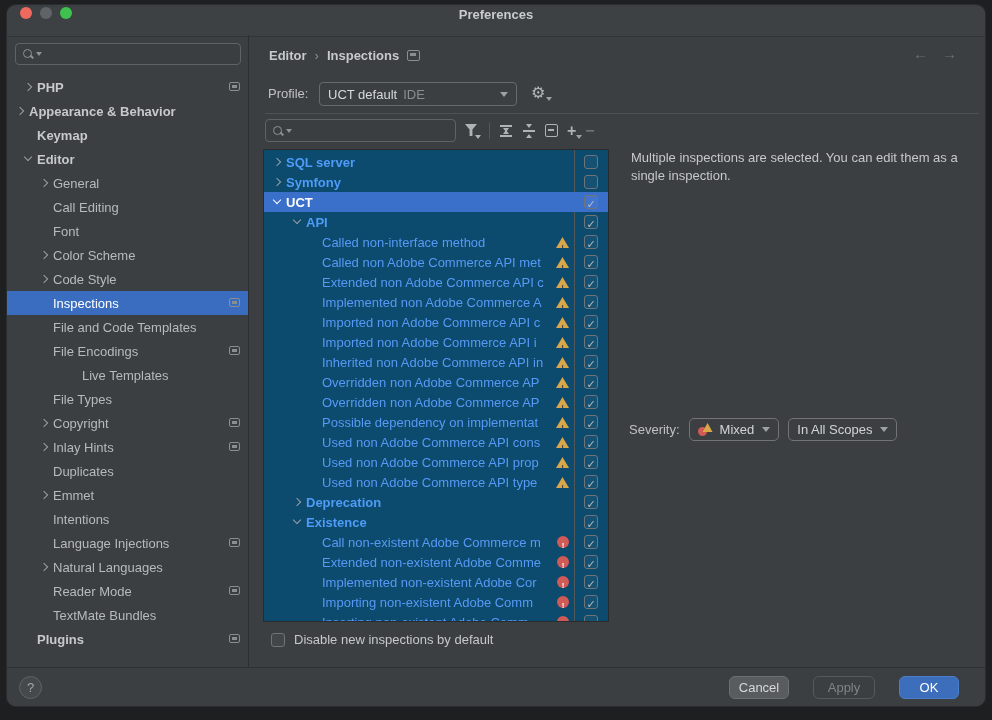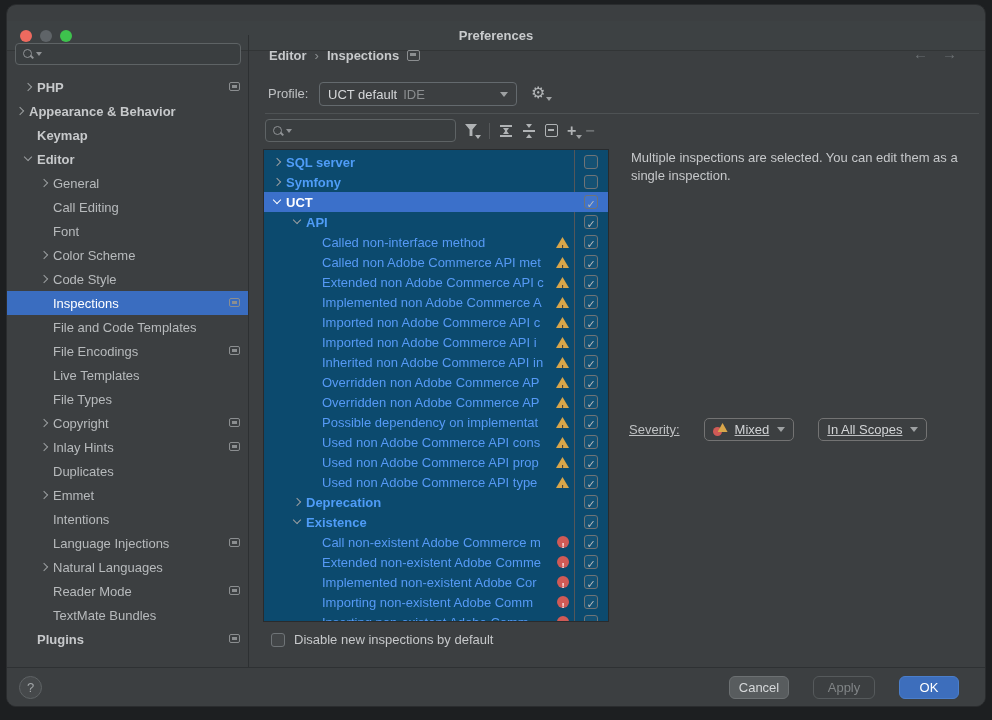--- a/index.html
+++ b/index.html
@@ -1,21 +1,21 @@
 <!DOCTYPE html>
 <html><head>
 <meta charset="utf-8">
 <style>
   * { margin:0; padding:0; box-sizing:border-box; }
   html,body { width:992px; height:720px; }
   body { background:#1d1f21; font-family:"Liberation Sans","DejaVu Sans",sans-serif; overflow:hidden; }
   .window { position:absolute; left:6px; top:4px; width:980px; height:703px; background:#3c3f41; border-radius:10px; border:1px solid #2a2c2e; overflow:hidden; }
 
   
-  .titlebar { position:absolute; left:0; top:16px; width:100%; height:30px; background:#3d4143; border-bottom:1px solid rgba(0,0,0,.18); display:flex; align-items:center; }
+  .titlebar { position:absolute; left:0; top:2px; width:100%; height:30px; background:#3d4143; border-bottom:1px solid rgba(0,0,0,.18); display:flex; }
   .lights { display:flex; gap:8px; padding-left:13px; }
   .light { width:12px; height:12px; border-radius:50%; }
   .light.red { background:#ee6a5f; }
   .light.gray { background:#5f6468; }
   .light.green { background:#3ec24d; }
   .win-title { position:absolute; left:0; right:0; text-align:center; font-size:13px; font-weight:bold; color:#c9cbcd; }
 
   
   .sidebar { position:absolute; left:0; top:30px; width:242px; bottom:39px; border-right:1px solid #2d3032; overflow:hidden; }
   .searchbox { position:absolute; left:8px; top:8px; width:226px; height:22px; border:1px solid #5e6365; border-radius:4px; background:#3a3e40; display:flex; align-items:center; padding-left:6px; gap:2px; }
@@ -88,21 +88,21 @@
   .sev.error::after { content:"!"; font-size:8px; font-weight:bold; color:#fff; line-height:12px; }
   .cb { position:absolute; right:10px; top:50%; margin-top:-7px; width:14px; height:14px; border:1px solid #6f7477; border-radius:3px; background:rgba(255,255,255,.04); text-align:center; }
   .cb.checked::after { content:"✓"; font-size:11px; line-height:13px; color:#b9bcbe; }
 
   
   .disable-row { position:absolute; left:264px; top:627px; display:flex; align-items:center; gap:9px; font-size:13px; color:#c6c8ca; }
   .dis-cb { width:14px; height:14px; border:1px solid #6f7477; border-radius:3px; background:rgba(255,255,255,.04); }
 
   
   .details-msg { position:absolute; left:624px; top:144px; width:356px; font-size:13px; line-height:1.4; color:#c6c8ca; }
-  .severity-row { position:absolute; left:622px; top:413px; display:flex; align-items:center; gap:24px; font-size:13px; color:#bfc1c3;text-decoration:underline; }
+  .severity-row { position:absolute; left:622px; top:413px; display:flex; align-items:center; gap:9px; font-size:13px; color:#bfc1c3; }
   .sev-dd { height:23px; border:1px solid #737373; border-radius:5px; display:flex; align-items:center; padding:0 8px; gap:6px; color:#d2d4d6; }
   .mixed-ic { position:relative; width:16px; height:13px; }
   .mixed-ic .err { position:absolute; left:0; bottom:0; width:9px; height:9px; background:#cf5a56; border-radius:50%; }
   .mixed-ic .warn { position:absolute; right:1px; top:0; width:10px; height:9px; background:#d9a64a; clip-path:polygon(50% 0,100% 100%,0 100%); }
   .sev-dd .dd-arrow { margin-left:2px; }
 
   
   .footer { position:absolute; left:0; bottom:0; width:100%; height:39px; background:#3c3f41; border-top:1px solid #2e3133; }
   .help-btn { position:absolute; left:12px; top:8px; width:23px; height:23px; border-radius:50%; background:#46494b; border:1px solid #5f6365; color:#a2a6a8; font-size:13px; display:flex; align-items:center; justify-content:center; }
   .btns { position:absolute; right:26px; top:8px; display:flex; gap:24px; }
@@ -175,21 +175,21 @@
         </div>
         <div class="sb-item" style="padding-left: 30px;">
           <span class="chev none"></span>
           <span class="sb-label">File and Code Templates</span>
         </div>
         <div class="sb-item" style="padding-left: 30px;">
           <span class="chev none"></span>
           <span class="sb-label">File Encodings</span>
           <span class="mini-screen"></span>
         </div>
-        <div class="sb-item" style="padding-left: 30px;">
+        <div class="sb-item" style="padding-left: 30px; margin-left: 29px;">
           <span class="chev none"></span>
           <span class="sb-label">Live Templates</span>
         </div>
         <div class="sb-item" style="padding-left: 30px;">
           <span class="chev none"></span>
           <span class="sb-label">File Types</span>
         </div>
         <div class="sb-item" style="padding-left: 30px;">
           <span class="chev right"></span>
           <span class="sb-label">Copyright</span>

